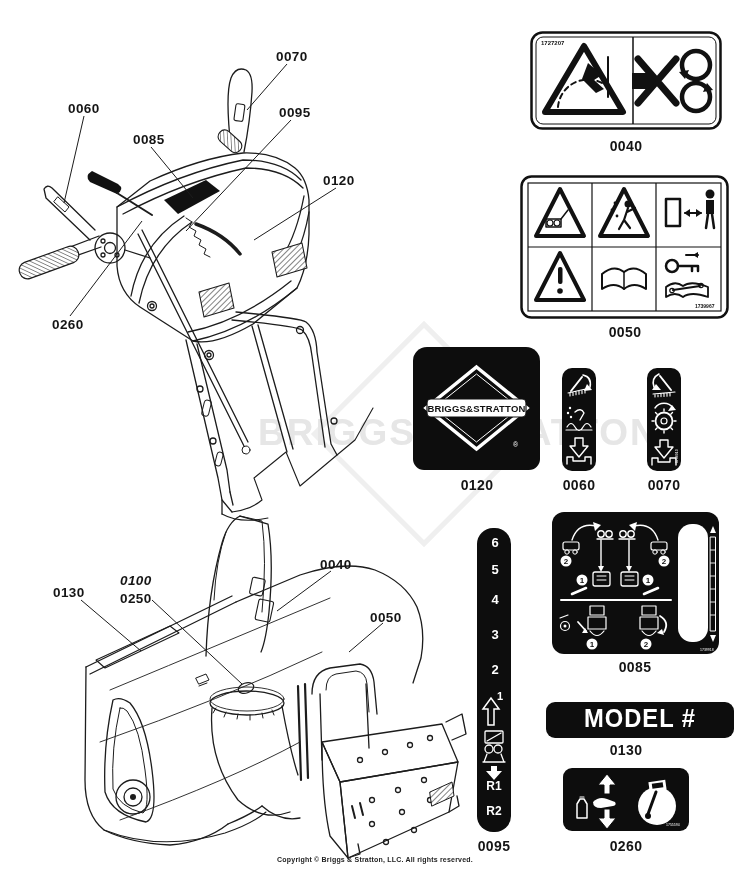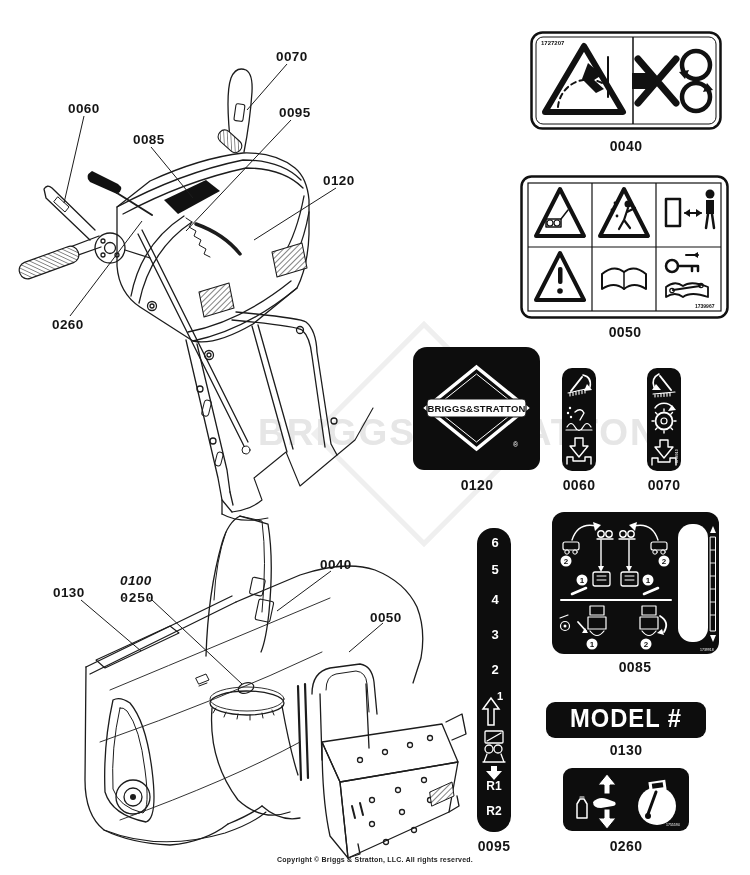--- a/index.html
+++ b/index.html
@@ -181,21 +181,21 @@
   </svg>
 
   <div class="callout" style="left:276px;top:49px;">0070</div>
   <div class="callout" style="left:68px;top:101px;">0060</div>
   <div class="callout" style="left:133px;top:132px;">0085</div>
   <div class="callout" style="left:279px;top:105px;">0095</div>
   <div class="callout" style="left:323px;top:173px;">0120</div>
   <div class="callout" style="left:52px;top:317px;">0260</div>
   <div class="callout" style="left:53px;top:585px;">0130</div>
   <div class="callout" style="left:120px;top:573px;font-style:italic;">0100</div>
-  <div class="callout" style="left:120px;top:591px;font-family:Liberation Mono, monospace;">0250</div>
+  <div class="callout" style="left:120px;top:591px;">0250</div>
   <div class="callout" style="left:320px;top:557px;">0040</div>
   <div class="callout" style="left:370px;top:610px;">0050</div>
 
   <div class="decal" style="left:530px;top:31px;width:192px;height:99px;">
     <svg width="192" height="99">
       <rect x="1.5" y="1.5" width="189" height="96" rx="11" fill="#fff" stroke="#111" stroke-width="2.5"></rect>
       <rect x="6" y="6" width="180" height="87" rx="7" fill="none" stroke="#111" stroke-width="1"></rect>
       <line x1="103" y1="6" x2="103" y2="93" stroke="#111" stroke-width="1.5"></line>
       <g fill="none" stroke="#111" stroke-linejoin="round" stroke-linecap="round">
         <path d="M54,15 L93,81 L15,81 Z" stroke-width="6"></path>
@@ -393,21 +393,21 @@
         <path d="M10,213 l14,-8"></path>
         <circle cx="12" cy="221" r="4"></circle>
           <circle cx="21" cy="221" r="4"></circle>
         <path d="M10,226 l-3,8 M24,226 l3,8 M6,234 h22"></path>
       </g>
       <path d="M14,238 v5 h-5 l8,9 8,-9 h-5 v-5 z" fill="#fff"></path>
     </svg>
   </div>
   <div class="decal-label" style="left:462px;top:838px;">0095</div>
 
-  <div class="decal black-decal" style="left:546px;top:702px;width:160px;height:36px;border-radius:9px;">
+  <div class="decal black-decal" style="left:546px;top:702px;width:188px;height:36px;border-radius:9px;">
     <div class="model-text">MODEL #</div>
   </div>
   <div class="decal-label" style="left:594px;top:742px;">0130</div>
 
   <div class="decal black-decal" style="left:563px;top:768px;width:126px;height:63px;border-radius:9px;">
     <svg width="126" height="63">
       <g fill="none" stroke="#fff" stroke-width="1.5" stroke-linecap="round" stroke-linejoin="round">
         <path d="M14,36 l3,-5 h4 l3,5 v14 h-10 z"></path>
         <path d="M17,29 h4" stroke-width="1.2"></path>
       </g>

